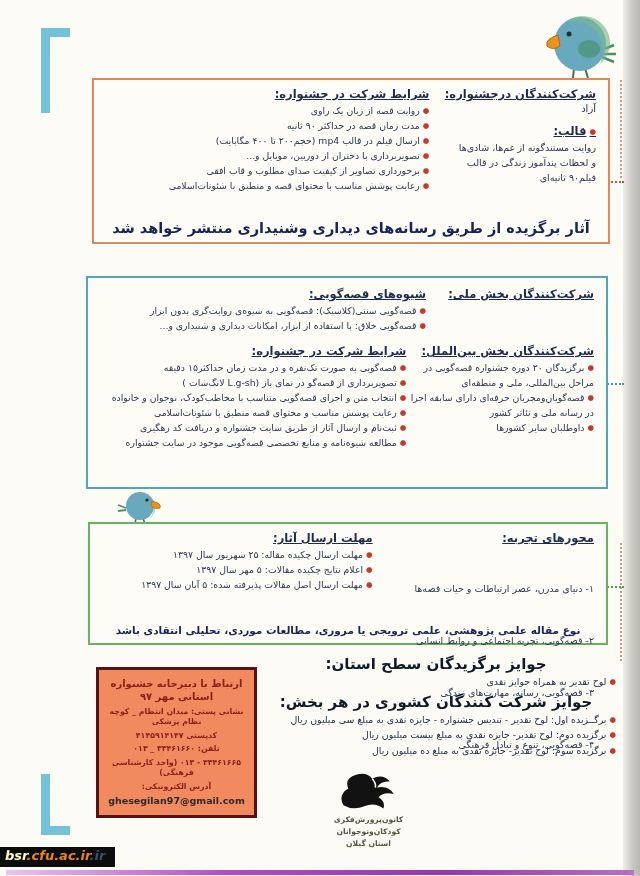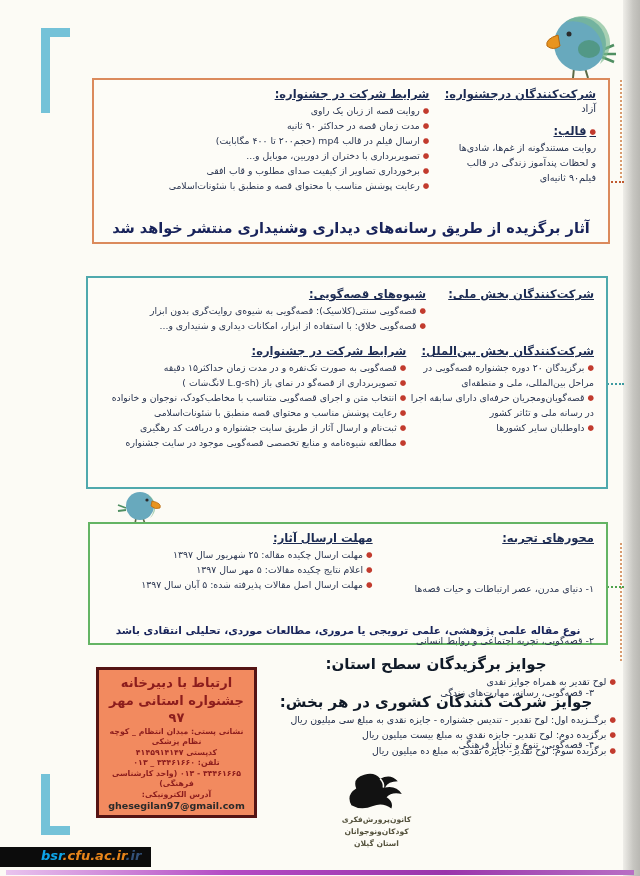--- a/index.html
+++ b/index.html
@@ -45,42 +45,42 @@
   .awards .big{font-size:15px;font-weight:bold;color:#101a28;margin:0;}
   .awards ul.blt{text-align:right;padding:0 4px;}
   .awards ul.blt li{font-size:9.4px;line-height:1.65;color:#202c48;}
   .awards .mid{margin-top:3px;}
   
   .contact{position:absolute;left:96px;top:667px;width:161px;height:151px;
     background:#f28a5f;border:3px solid #551414;box-sizing:border-box;
     display:flex;flex-direction:column;justify-content:space-evenly;
     text-align:center;padding:4px 3px;}
   .contact div{font-size:7.8px;font-weight:bold;color:#8c1d1d;line-height:1.35;}
-  .contact .ttl{font-size:13px;}
+  .contact .ttl{font-size:10px;}
   .contact .email{font-size:9.5px;color:#2a2a2a;font-family:"DejaVu Sans",sans-serif;direction:ltr;}
   
-  .logo{position:absolute;left:304px;top:770px;width:145px;text-align:center;}
+  .logo{position:absolute;left:296px;top:770px;width:145px;text-align:center;}
   .logo .ltxt{font-size:7.6px;font-weight:bold;color:#56543f;line-height:1.55;}
   
   .bird-top{position:absolute;left:544px;top:12px;width:74px;height:68px;}
   .bird-small{position:absolute;left:116px;top:490px;width:48px;height:36px;}
   
   .vdot{position:absolute;border-left:2px dotted #d89a6d;width:0;}
   .vdot1{left:620px;top:80px;height:98px;}
   .vdot2{left:620px;top:543px;height:118px;}
   .arrow{position:absolute;display:flex;align-items:center;}
   .arrow .tri{width:0;height:0;border-top:4px solid transparent;border-bottom:4px solid transparent;}
   .arrow .dots{width:24px;border-top:2px dotted;}
   .arrow-red .tri{border-right:7px solid #c05a30;} .arrow-red .dots{border-color:#c05a30;}
   .arrow-teal .tri{border-right:7px solid #3d9aa0;} .arrow-teal .dots{border-color:#3d9aa0;}
   .arrow-green .tri{border-right:7px solid #4da34d;} .arrow-green .dots{border-color:#4da34d;}
   
   .watermark{position:absolute;left:0;top:847px;background:#0c0c0c;
     padding:1px 10px 3px 5px;font-style:italic;font-weight:bold;font-size:13px;line-height:1.2;}
-  .watermark .w1{color:#0ea5e9;margin-left:36px;}
+  .watermark .w1{color:#fef9c3;}
   .watermark .w2{color:#e8851a;}
   .watermark .w3{color:#3a5e8c;opacity:0.85;}
 </style>
 </head>
 <body>
 
 <div class="page">
 
   <div class="edge-strip"></div>
   <div class="bracket-top"></div>

